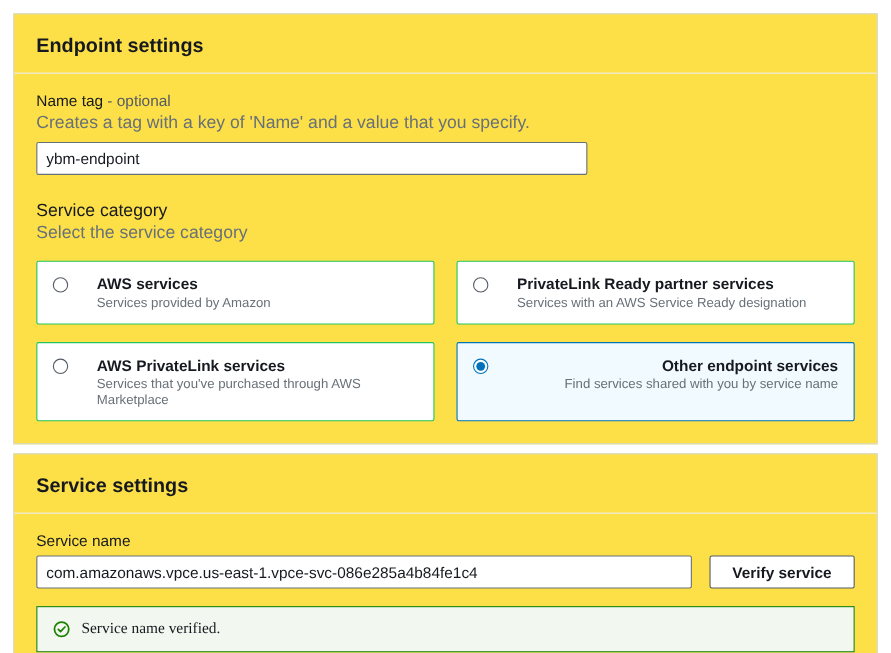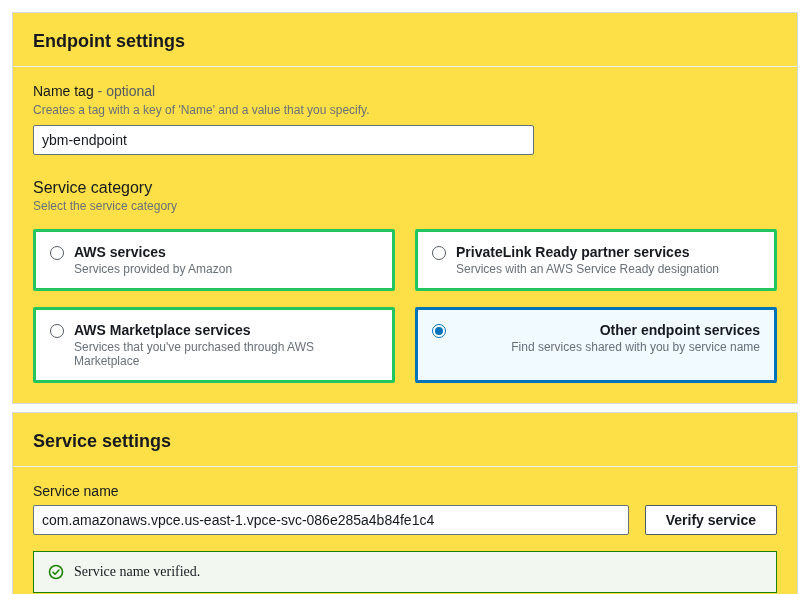--- a/index.html
+++ b/index.html
@@ -33,21 +33,21 @@
     }
     .field-label {
       font-size: 14px;
       color: #16191f;
       font-weight: 400;
     }
     .optional {
       color: #545b64;
     }
     .field-description {
-      font-size: 12px;
+      font-size: 16px;
       color: #687078;
       margin-bottom: 8px;
     }
     .text-input {
       width: 501px;
       max-width: 100%;
       padding: 6px 8px;
       font-size: 14px;
       border: 1px solid #687078;
       border-radius: 2px;
@@ -63,26 +63,26 @@
       color: #16191f;
       margin-bottom: 2px;
     }
     .radio-grid {
       display: grid;
       grid-template-columns: 1fr 1fr;
       gap: 16px 20px;
       margin-top: 16px;
     }
     .radio-tile {
-      border: 3px solid #22c55e;
+      border: 1px solid #22c55e;
       border-radius: 2px;
       padding: 12px 14px;
       display: flex;
       align-items: flex-start;
-      gap: 10px;
+      gap: 26px;
       cursor: pointer;
       background: #ffffff;
     }
     .radio-tile.selected {
       border-color: #0073bb;
       background: #f1faff;
       text-align: right;
     }
     .radio-circle {
       flex-shrink: 0;
@@ -191,21 +191,21 @@
         <label class="radio-tile">
           <span class="radio-circle"></span>
           <span class="radio-text">
             <div class="radio-title">PrivateLink Ready partner services</div>
             <div class="radio-desc">Services with an AWS Service Ready designation</div>
           </span>
         </label>
         <label class="radio-tile">
           <span class="radio-circle"></span>
           <span class="radio-text">
-            <div class="radio-title">AWS Marketplace services</div>
+            <div class="radio-title">AWS PrivateLink services</div>
             <div class="radio-desc">Services that you've purchased through AWS Marketplace</div>
           </span>
         </label>
         <label class="radio-tile selected">
           <span class="radio-circle"></span>
           <span class="radio-text">
             <div class="radio-title">Other endpoint services</div>
             <div class="radio-desc">Find services shared with you by service name</div>
           </span>
         </label>

